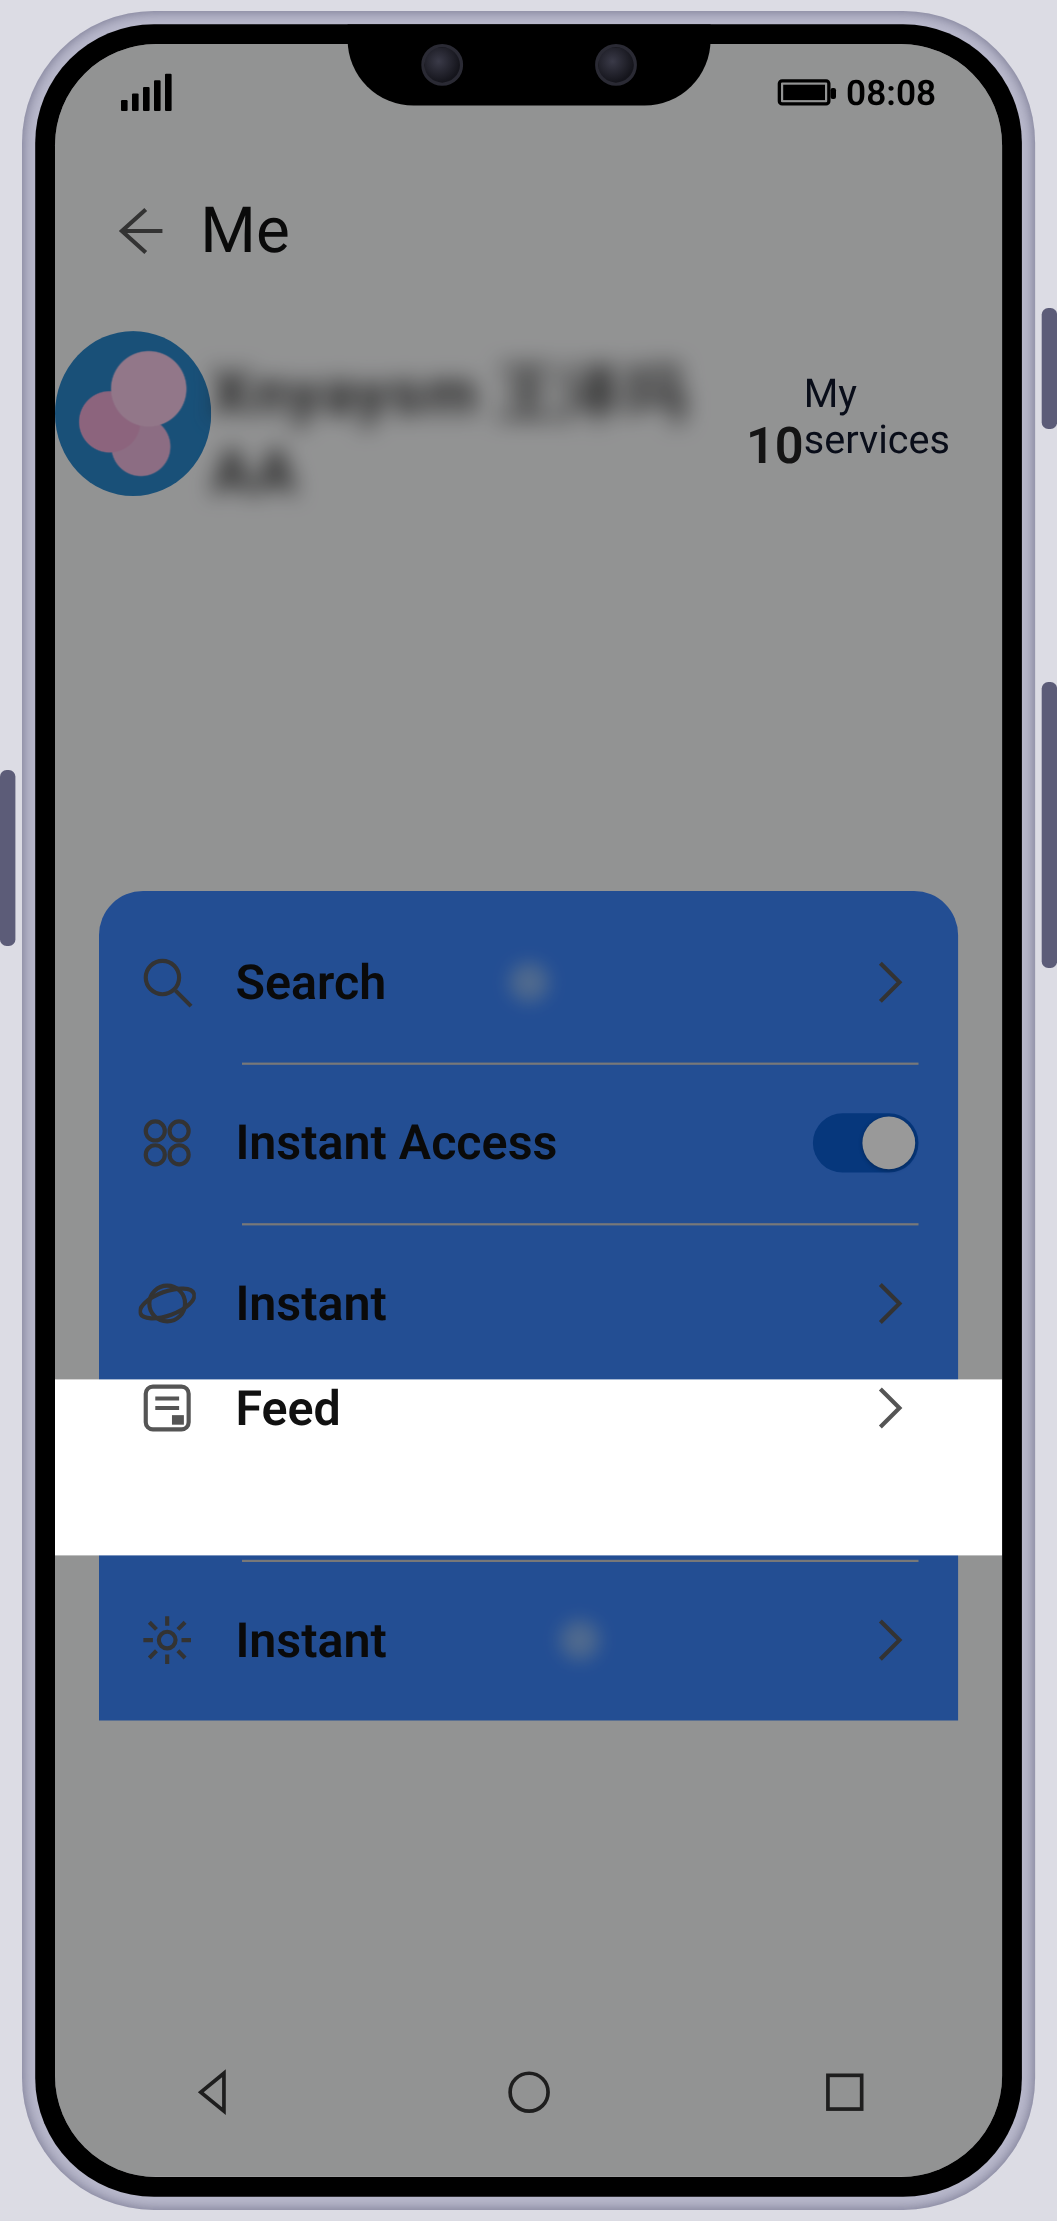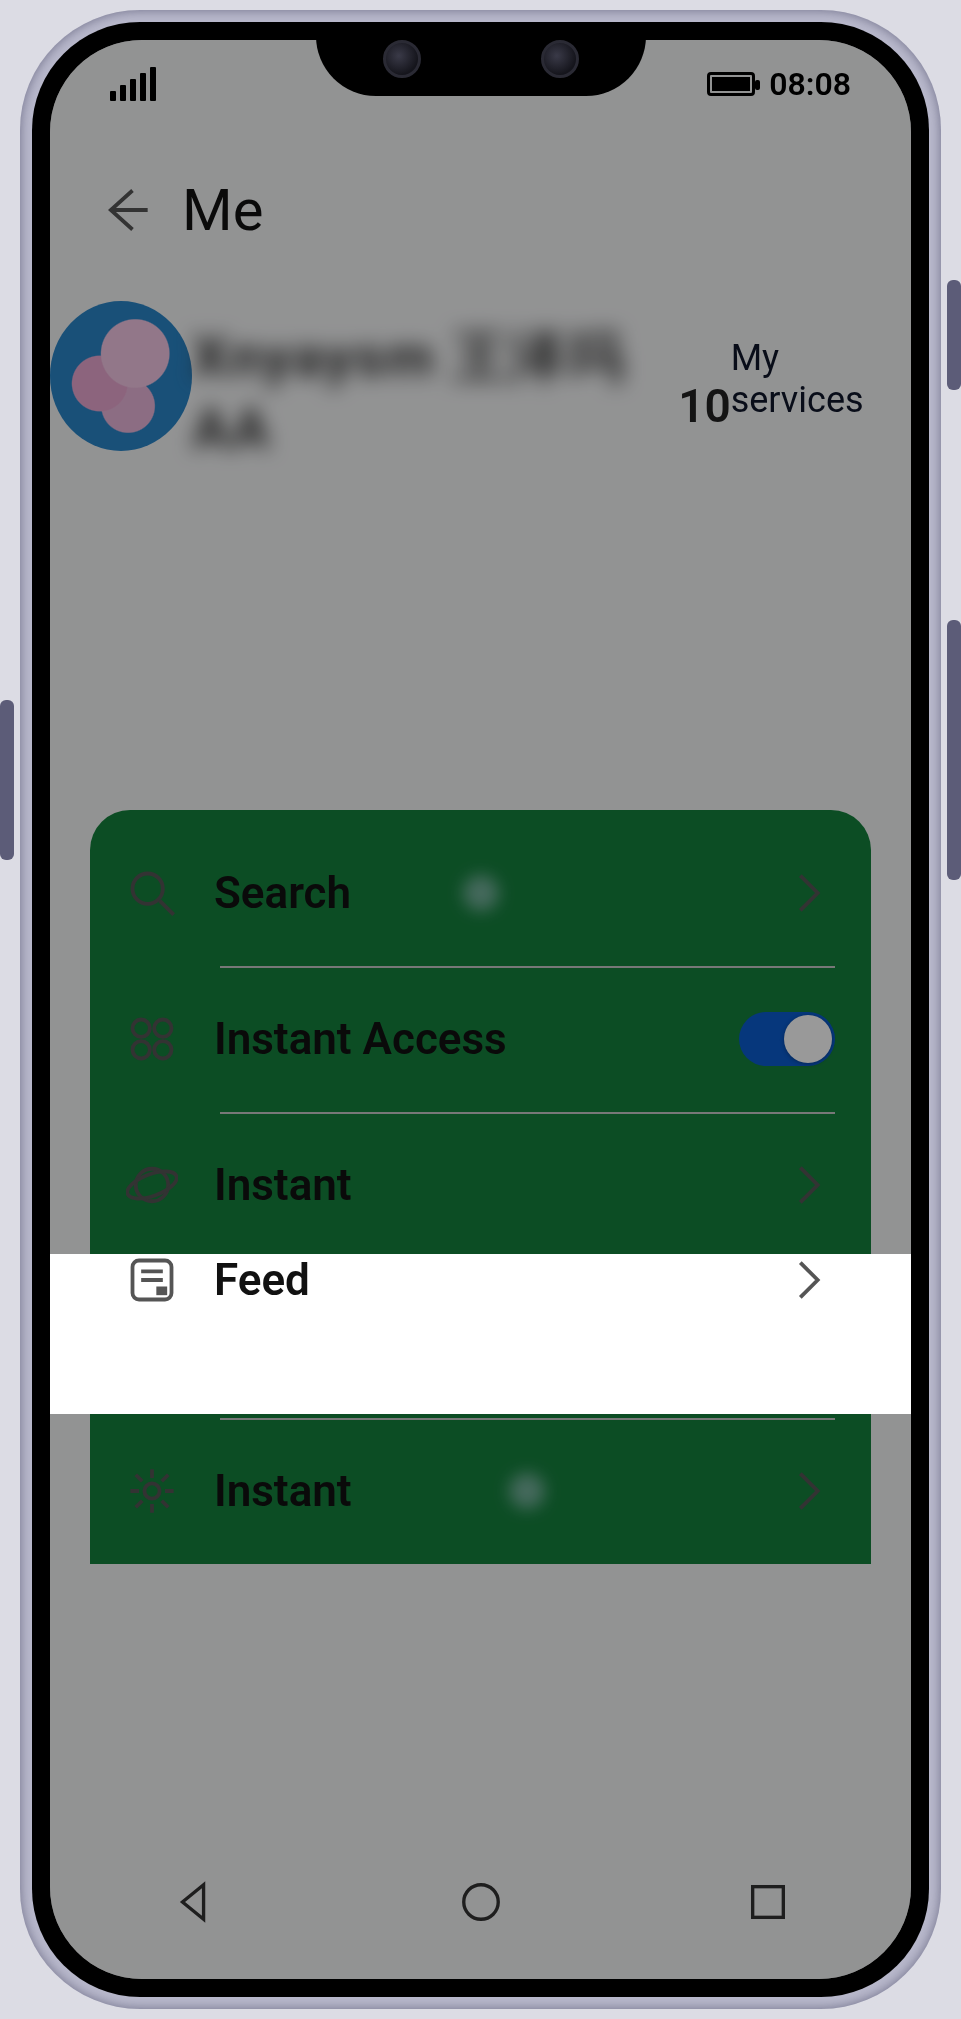--- a/index.html
+++ b/index.html
@@ -109,21 +109,21 @@
     font-size: 56px; font-weight:700; color:#333;
     filter: blur(10px);
     letter-spacing: 2px;
   }
   .services-num{ margin-top:60px; font-size:46px; font-weight:600; color:#222; }
   .services-lbl{ margin-top:6px; font-size:36px; color:#0f172a; }
 
   
   .card{
     position:absolute; top:770px; left:40px; right:40px;
-    background:#15803d; border-radius:40px 40px 0 0;
+    background:#3b82f6; border-radius:40px 40px 0 0;
     padding-top:10px;
     z-index:10;
   }
   .row{
     display:flex; align-items:center;
     height:146px;
     padding: 0 36px;
     gap: 36px;
     position:relative;
   }

